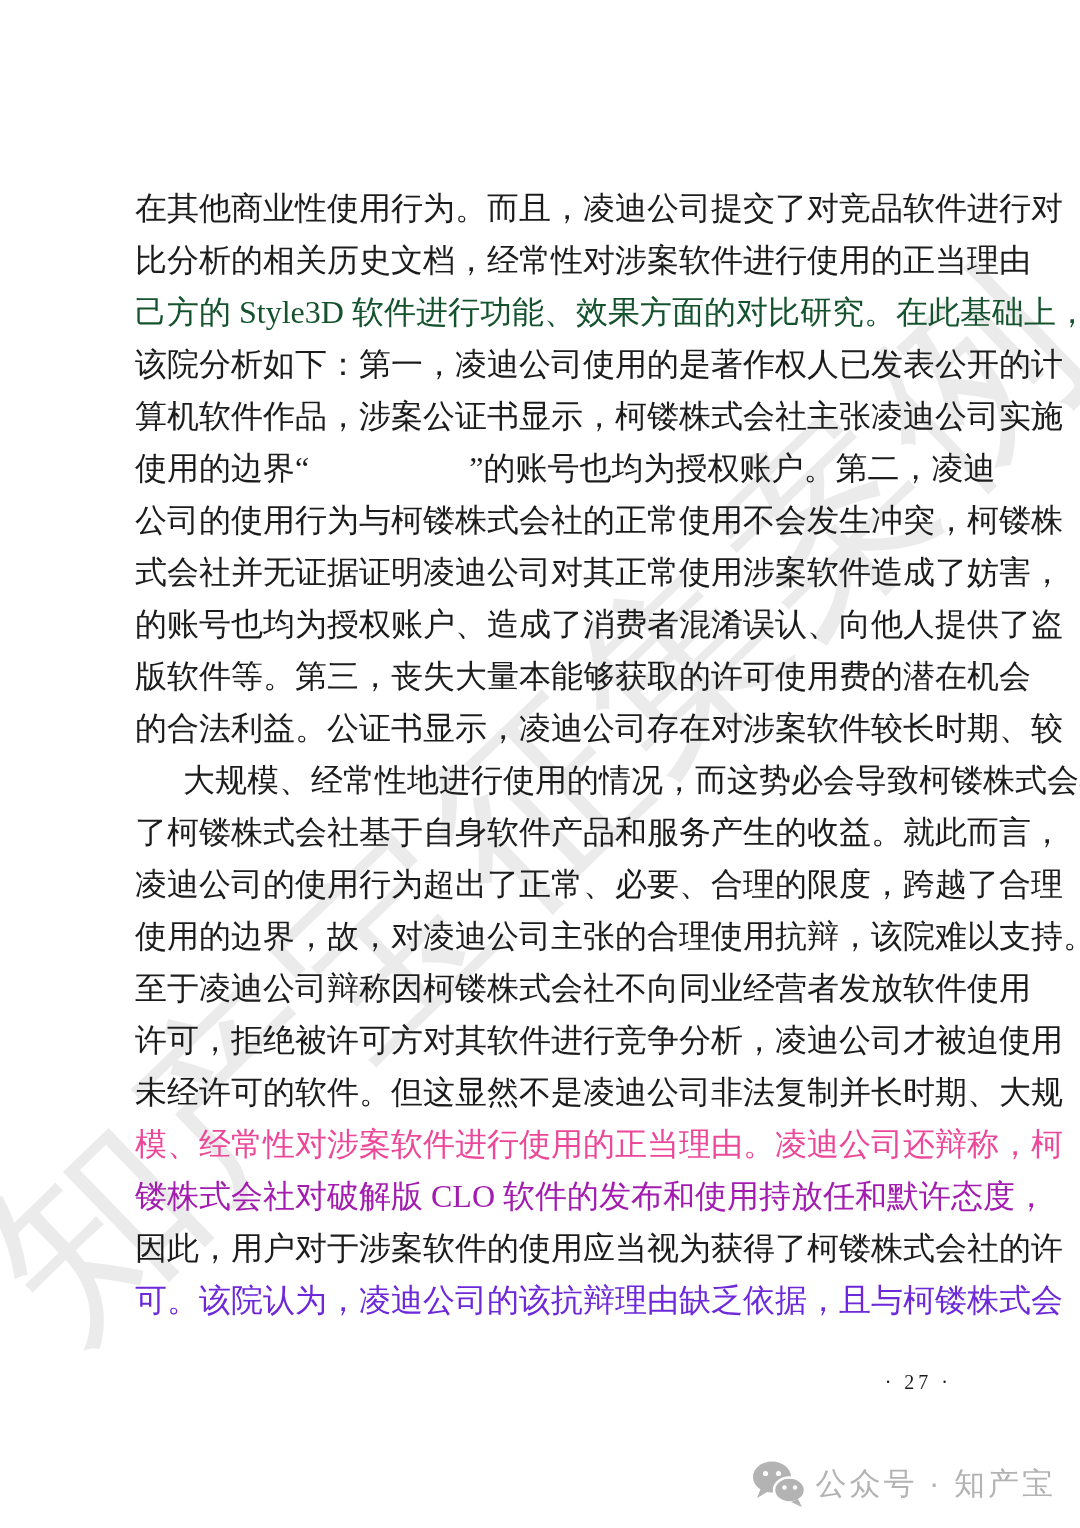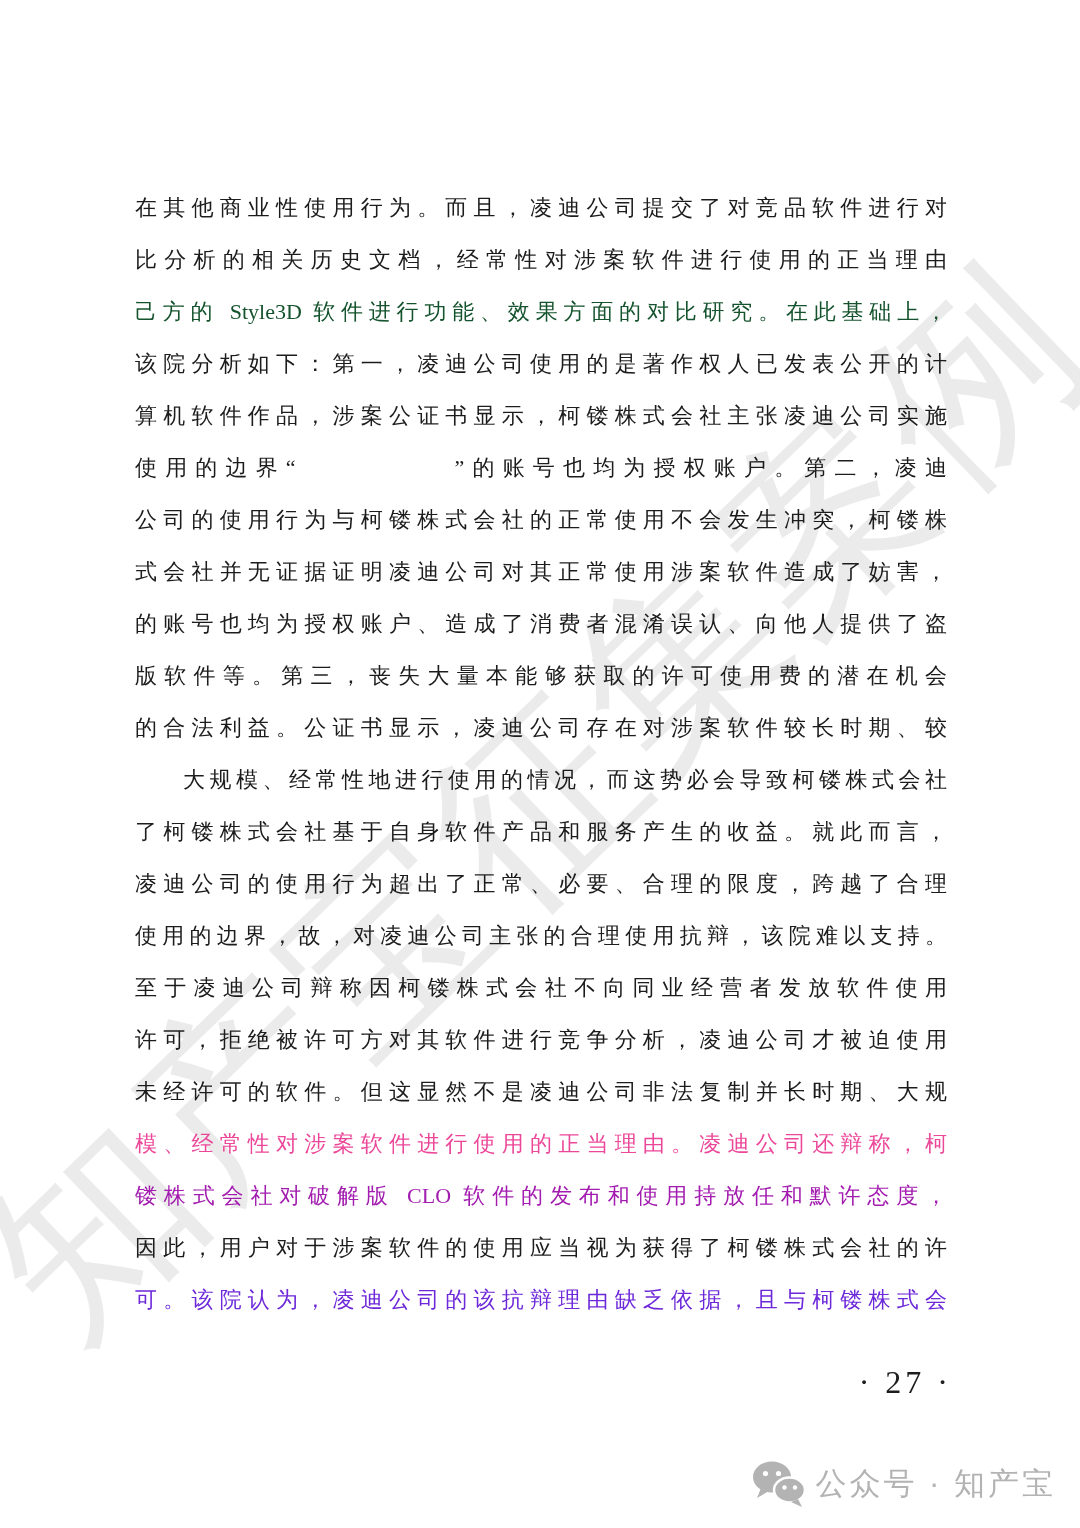--- a/index.html
+++ b/index.html
@@ -29,34 +29,34 @@
     pointer-events: none;
     user-select: none;
   }
   .body-text {
     position: absolute;
     left: 135px;
     top: 182px;
     width: 812px;
   }
   .text-line {
-    font-size: 22px;
+    font-size: 32px;
     line-height: 52px;
     height: 52px;
     color: #1c1c1c;
     text-align: justify;
     text-align-last: justify;
     white-space: nowrap;
     overflow: visible;
   }
   .page-number {
     position: absolute;
     top: 1362px;
     right: 128px;
-    font-size: 32px;
+    font-size: 20px;
     line-height: 40px;
     color: #1c1c1c;
     letter-spacing: 4px;
   }
   .footer {
     position: absolute;
     top: 1458px;
     right: 24px;
     height: 52px;
     display: flex;

